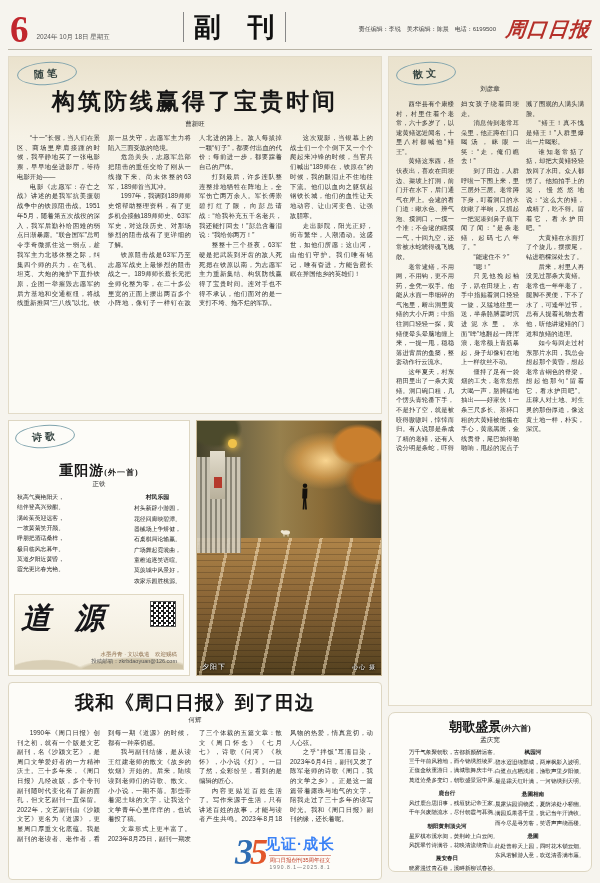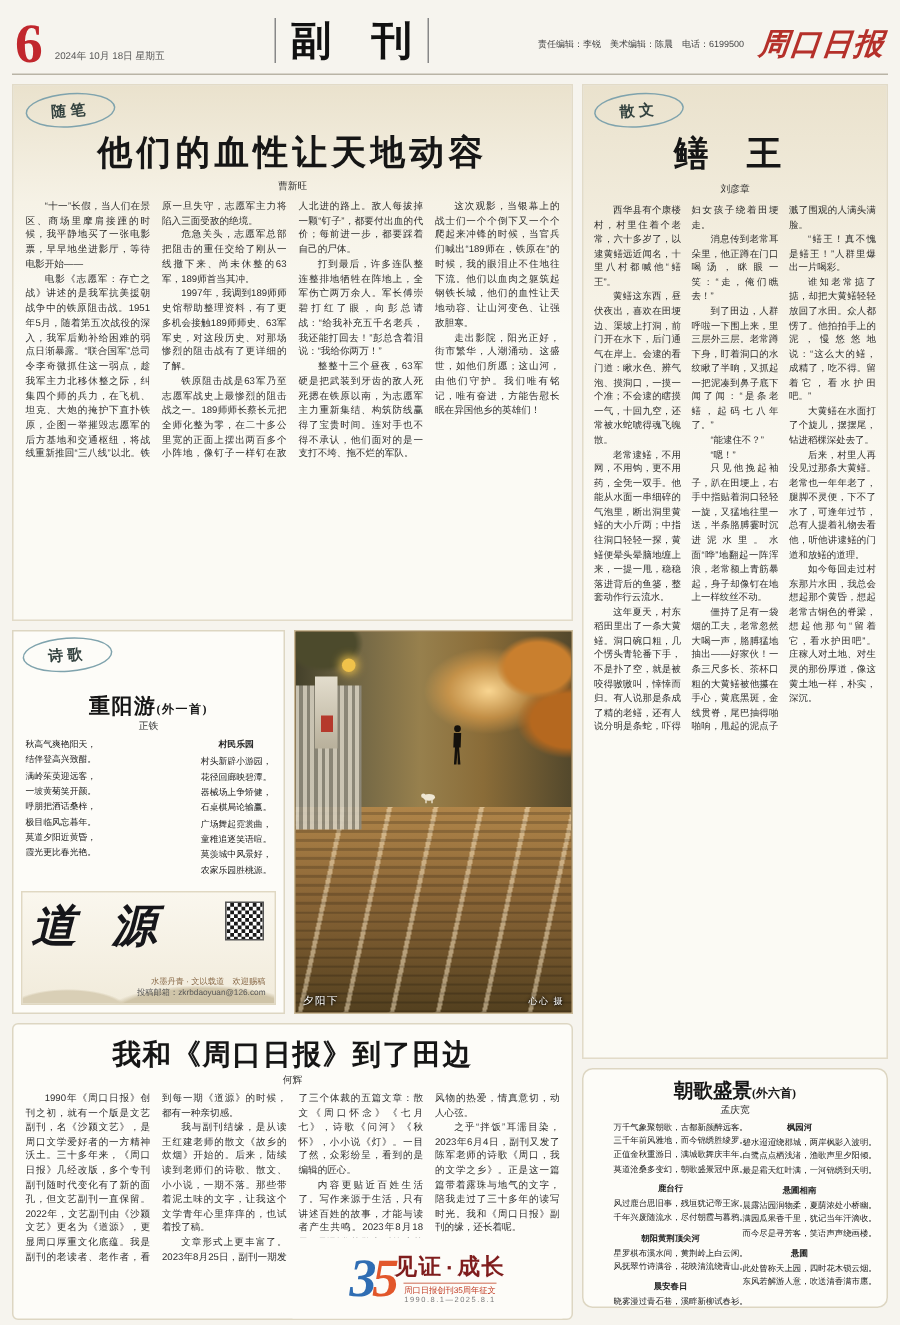--- a/index.html
+++ b/index.html
@@ -77,21 +77,21 @@
   .ph-cap { position:absolute; bottom:3px; font-size:7px; color:#fff; text-shadow:0 0 2px #000, 0 0 3px #000; letter-spacing:1px; }
   .ph-cap.left { left:5px; } .ph-cap.right { right:5px; font-size:6px; }
   
   .box-memoir { height:198px; padding:5px 8px; position:relative; border-radius:4px; }
   .box-memoir .art-title { font-size:19px; letter-spacing:1px; margin-top:2px; }
   .box-memoir .body-cols { column-count:4; column-gap:8px; height:152px; font-size:6.4px; line-height:1.5; margin-top:3px; }
   .anniv { position:absolute; right:10px; bottom:4px; width:172px; height:46px; background:#fdfcf8; display:flex; align-items:center; justify-content:center; gap:0; box-shadow:0 0 0 4px #fdfcf8; }
   .anniv-num { font-family:"Liberation Serif",serif; font-style:italic; font-weight:bold; font-size:36px; line-height:1; letter-spacing:-3px; }
   .anniv-num .d1 { color:#2f6db3; } .anniv-num .d2 { color:#e2572b; }
   .anniv-right { display:flex; flex-direction:column; align-items:center; }
-  .anniv-slogan { font-size:15px; font-weight:bold; color:#7f1d1d; letter-spacing:1px; font-family:Liberation Mono, monospace; }
+  .anniv-slogan { font-size:15px; font-weight:bold; color:#3b82f6; letter-spacing:1px; font-family:Liberation Sans, sans-serif; }
   .anniv-sub { font-size:5.5px; color:#c03a22; border-top:1px solid #d98; padding-top:1px; margin-top:1px; }
   .anniv-dates { font-size:5px; color:#777; letter-spacing:1px; }
   
   .box-prose { height:650px; padding:5px 7px; }
   .box-prose .art-title { font-size:23px; letter-spacing:10px; margin:2px 0 4px; }
   .box-prose .body-cols { column-count:3; column-gap:7px; height:556px; font-size:6.3px; line-height:1.52; margin-top:5px; }
   
   .box-poems { height:160px; padding:5px 20px; border-radius:7px; overflow:hidden; }
   .box-poems .art-title { font-size:13px; }
   .stanzas { column-count:2; column-gap:10px; font-size:5.6px; line-height:1.65; text-align:center; color:#222; margin-top:3px; }
@@ -115,21 +115,21 @@
     <div class="masthead">周口日报</div>
   </div>
 </div>
 
 <div class="main">
 
   <div class="left-col">
 
     <div class="cream-box box-essay">
       <span class="tag-oval">随笔</span>
-      <div class="art-title">他们的血性让天地动容</div>
+      <div class="art-title">构筑防线赢得了宝贵时间</div>
       <div class="art-author">曹新旺</div>
       <div class="body-cols">
           <p>“十一”长假，当人们在景区、商场里摩肩接踵的时候，我平静地买了一张电影票，早早地坐进影厅，等待电影开始——</p>
           <p>电影《志愿军：存亡之战》讲述的是我军抗美援朝战争中的铁原阻击战。1951年5月，随着第五次战役的深入，我军后勤补给困难的弱点日渐暴露。“联合国军”总司令李奇微抓住这一弱点，趁我军主力北移休整之际，纠集四个师的兵力，在飞机、坦克、大炮的掩护下直扑铁原，企图一举摧毁志愿军的后方基地和交通枢纽，将战线重新推回“三八线”以北。铁原一旦失守，志愿军主力将陷入三面受敌的绝境。</p>
           <p>危急关头，志愿军总部把阻击的重任交给了刚从一线撤下来、尚未休整的63军，189师首当其冲。</p>
           <p>1997年，我调到189师师史馆帮助整理资料，有了更多机会接触189师师史、63军军史，对这段历史、对那场惨烈的阻击战有了更详细的了解。</p>
           <p>铁原阻击战是63军乃至志愿军战史上最惨烈的阻击战之一。189师师长蔡长元把全师化整为零，在二十多公里宽的正面上摆出两百多个小阵地，像钉子一样钉在敌人北进的路上。敌人每拔掉一颗“钉子”，都要付出血的代价；每前进一步，都要踩着自己的尸体。</p>
           <p>打到最后，许多连队整连整排地牺牲在阵地上，全军伤亡两万余人。军长傅崇碧打红了眼，向彭总请战：“给我补充五千名老兵，我还能打回去！”彭总含着泪说：“我给你两万！”</p>
           <p>整整十三个昼夜，63军硬是把武装到牙齿的敌人死死摁在铁原以南，为志愿军主力重新集结、构筑防线赢得了宝贵时间。连对手也不得不承认，他们面对的是一支打不垮、拖不烂的军队。</p>
           <p>这次观影，当银幕上的战士们一个个倒下又一个个爬起来冲锋的时候，当官兵们喊出“189师在，铁原在”的时候，我的眼泪止不住地往下流。他们以血肉之躯筑起钢铁长城，他们的血性让天地动容、让山河变色、让强敌胆寒。</p>
@@ -227,21 +227,20 @@
           <div class="anniv-dates">1990.8.1—2025.8.1</div>
         </div>
       </div>
     </div>
   </div>
 
   <div class="right-col">
 
     <div class="cream-box box-prose">
       <span class="tag-oval">散文</span>
-      <div class="art-title">鳝 王</div>
       <div class="art-author">刘彦章</div>
       <div class="body-cols">
           <p>西华县有个康楼村，村里住着个老常，六十多岁了，以逮黄鳝远近闻名，十里八村都喊他“鳝王”。</p>
           <p>黄鳝这东西，昼伏夜出，喜欢在田埂边、渠坡上打洞，前门开在水下，后门通气在岸上。会逮的看门道：瞅水色、辨气泡、摸洞口，一摸一个准；不会逮的瞎摸一气，十回九空，还常被水蛇唬得魂飞魄散。</p>
           <p>老常逮鳝，不用网，不用钩，更不用药，全凭一双手。他能从水面一串细碎的气泡里，断出洞里黄鳝的大小斤两；中指往洞口轻轻一探，黄鳝便晕头晕脑地缠上来，一提一甩，稳稳落进背后的鱼篓，整套动作行云流水。</p>
           <p>这年夏天，村东稻田里出了一条大黄鳝。洞口碗口粗，几个愣头青轮番下手，不是扑了空，就是被咬得嗷嗷叫，悻悻而归。有人说那是条成了精的老鳝，还有人说分明是条蛇，吓得妇女孩子绕着田埂走。</p>
           <p>消息传到老常耳朵里，他正蹲在门口喝汤，眯眼一笑：“走，俺们瞧去！”</p>
           <p>到了田边，人群呼啦一下围上来，里三层外三层。老常蹲下身，盯着洞口的水纹瞅了半晌，又抓起一把泥凑到鼻子底下闻了闻：“是条老鳝，起码七八年了。”</p>
           <p>“能逮住不？”</p>
           <p>“嗯！”</p>

